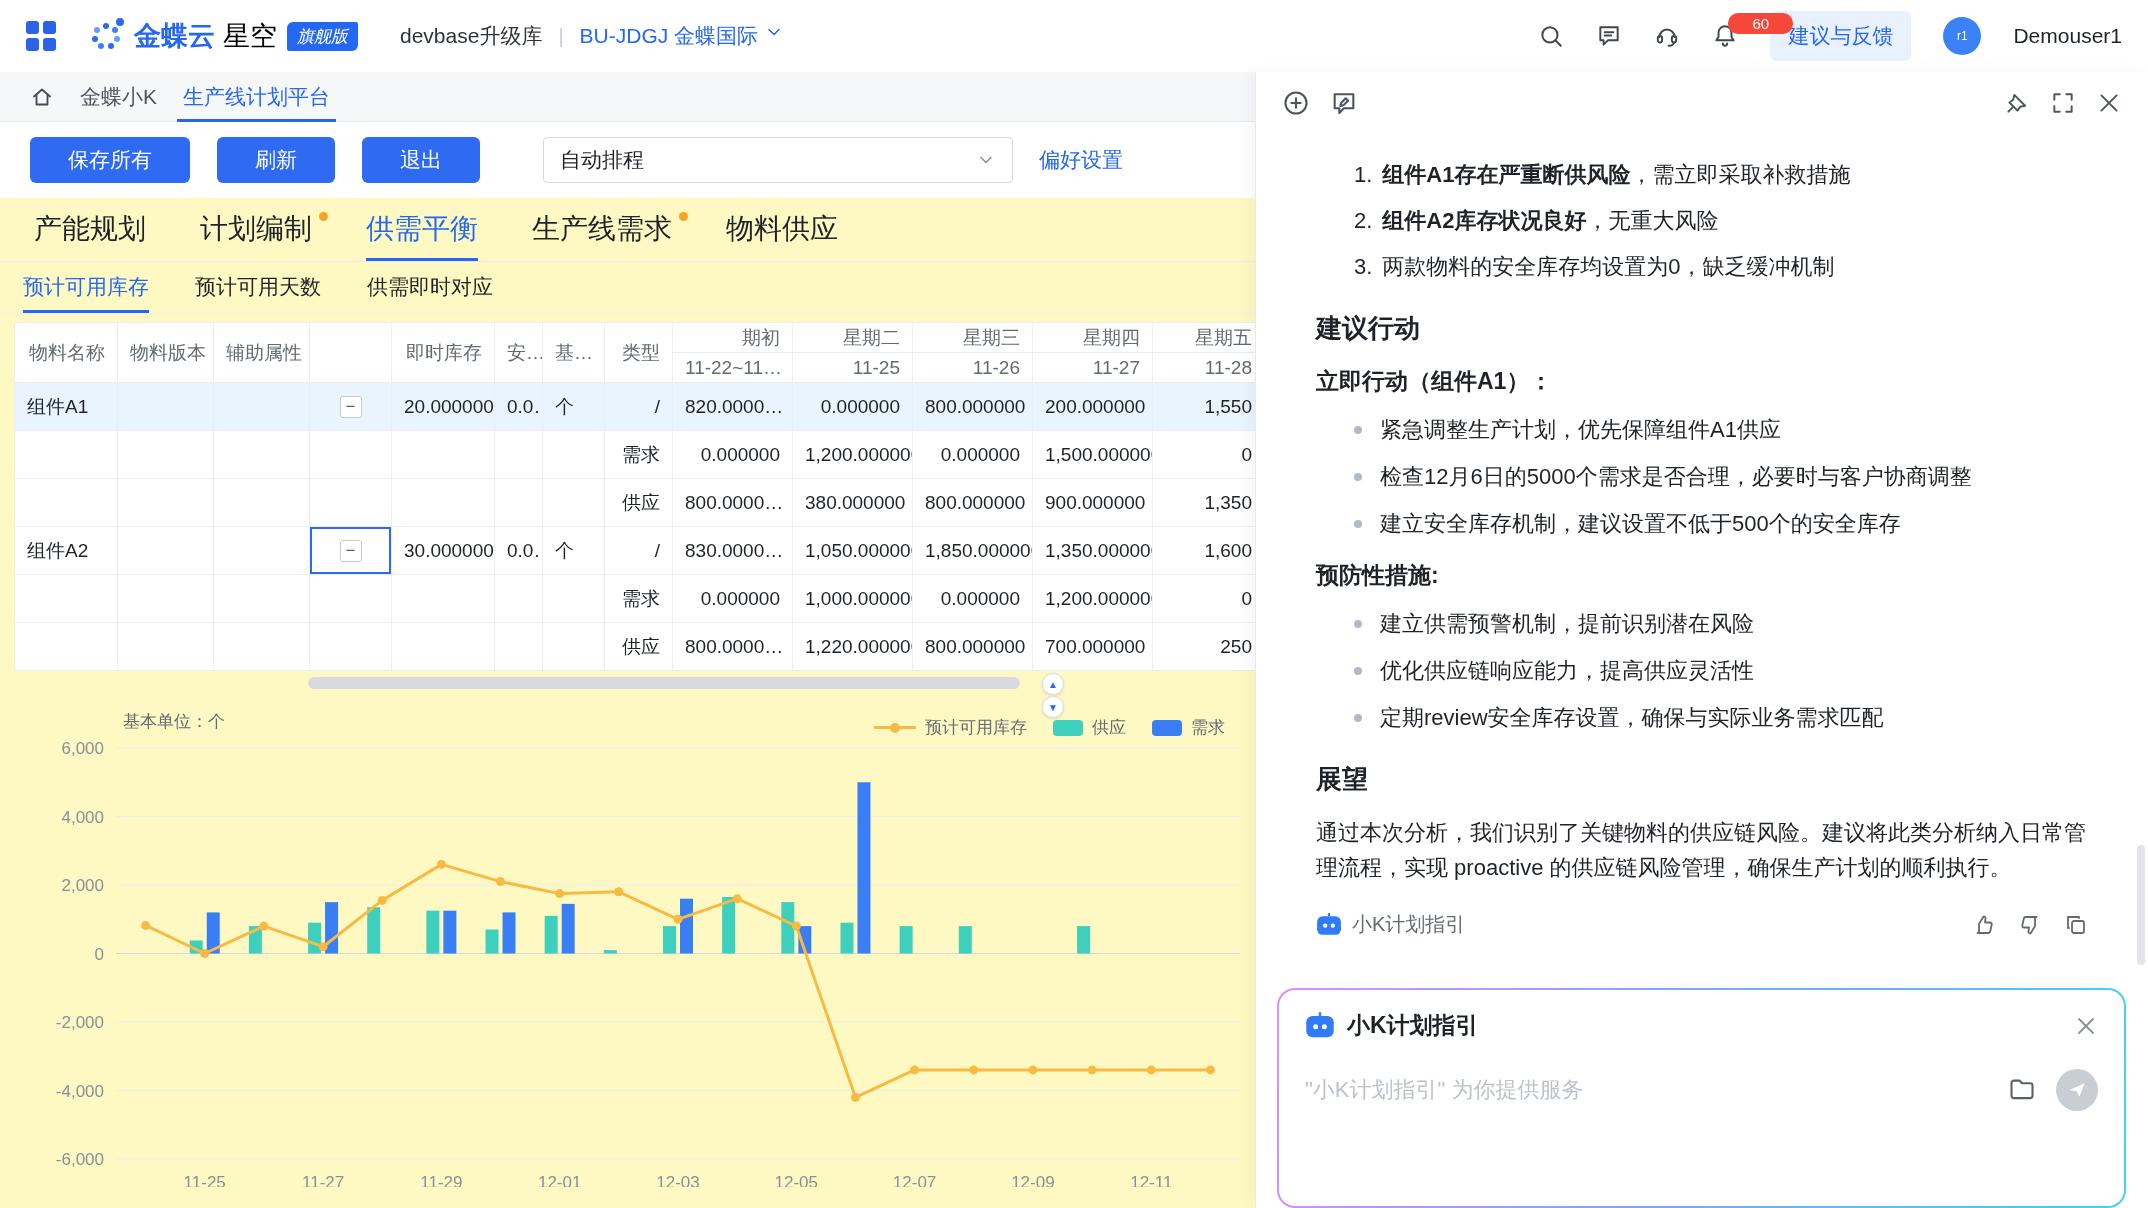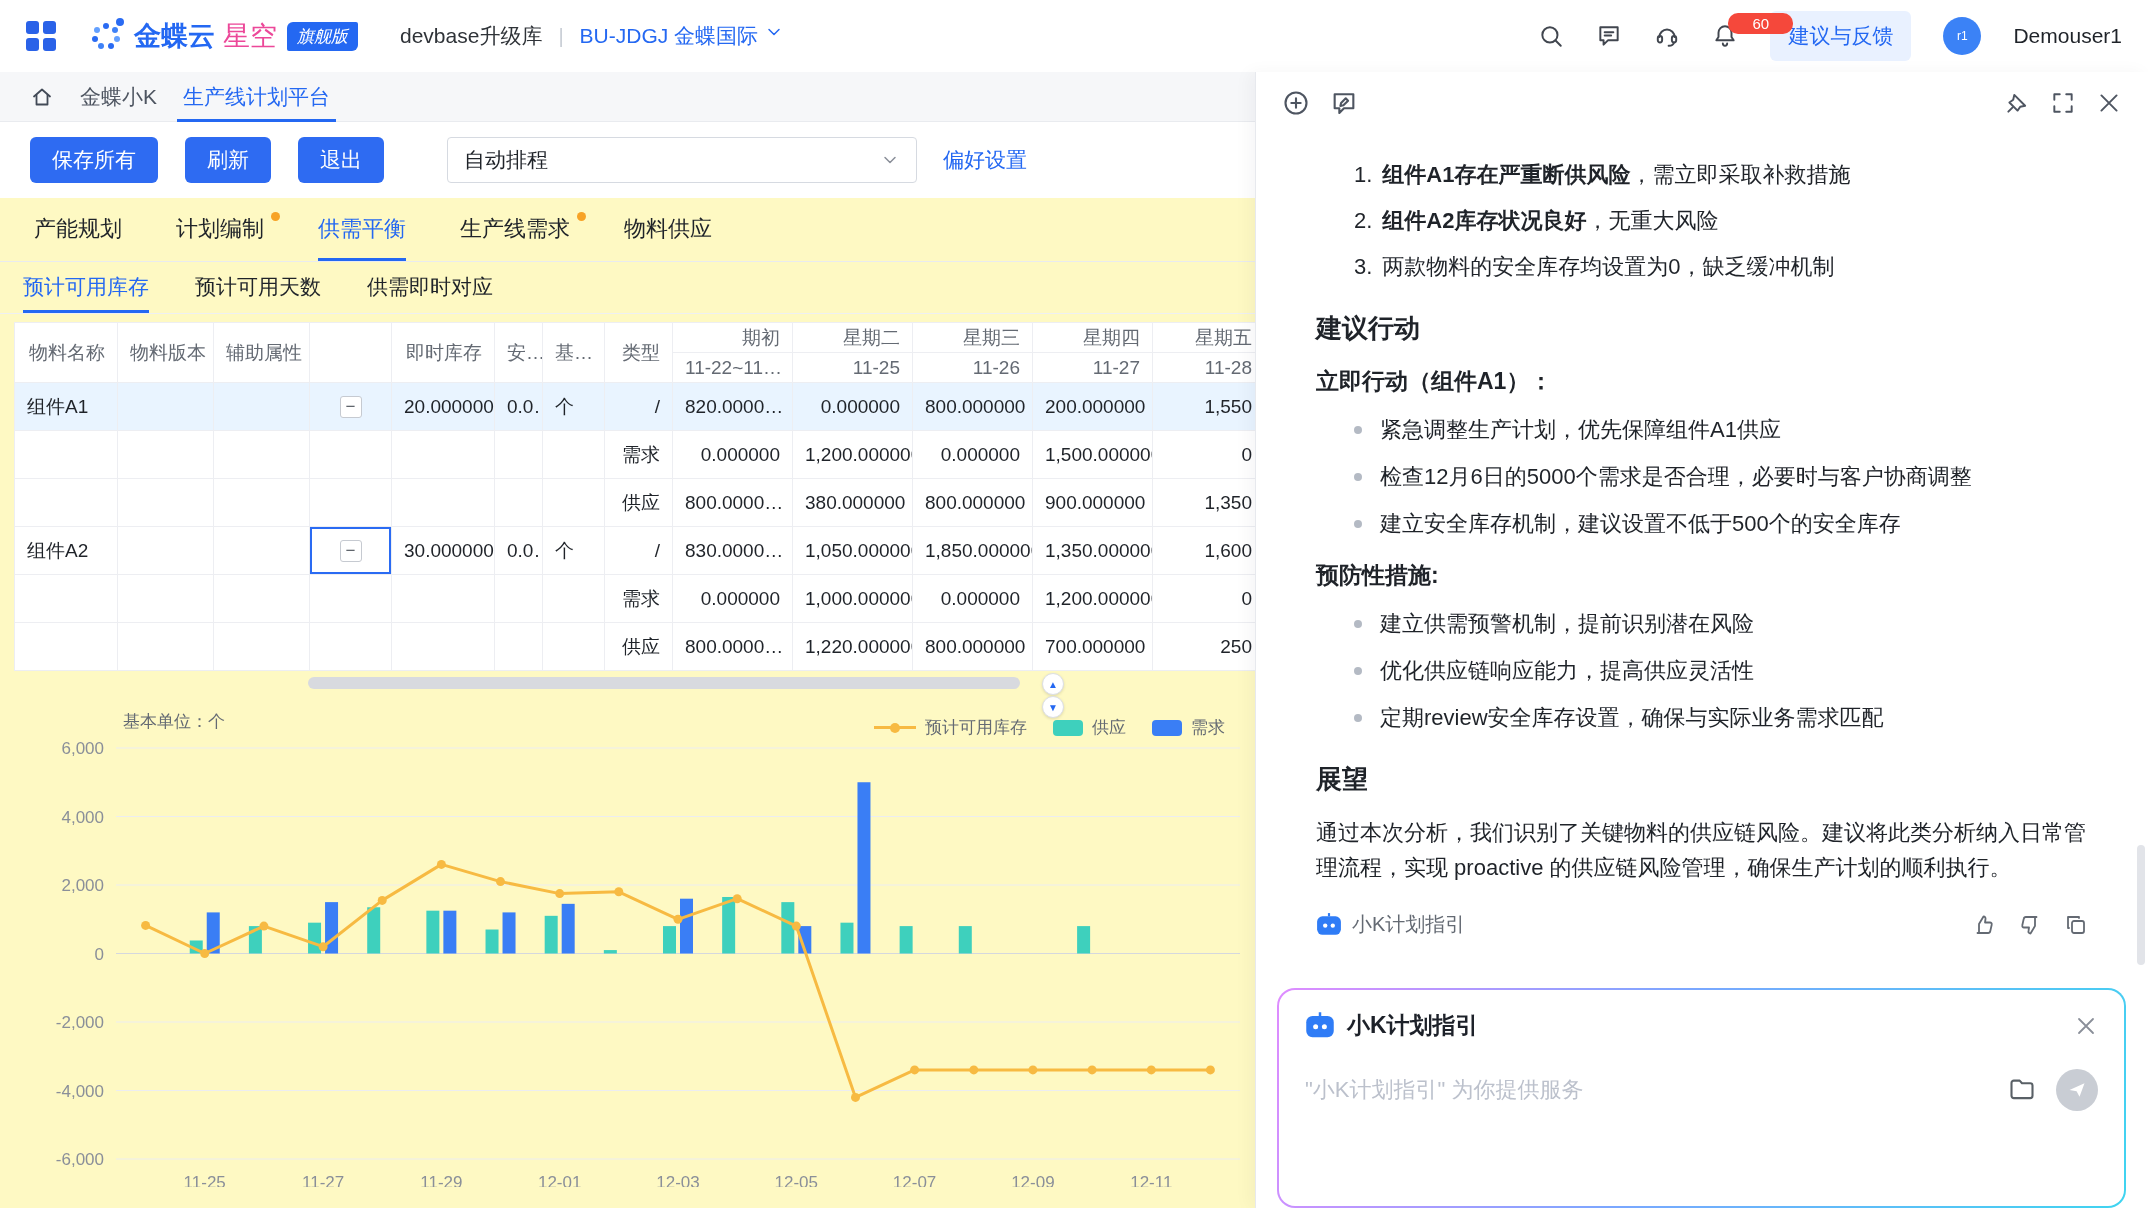--- a/index.html
+++ b/index.html
@@ -6,21 +6,21 @@
   html,body{width:2148px;height:1208px;overflow:hidden;background:#fff;
     font-family:"Liberation Sans","DejaVu Sans",sans-serif;color:#1f2329}
   .app{width:2148px;height:1208px;display:flex;flex-direction:column}
   .ico{stroke:currentColor;fill:none;stroke-width:1.8;stroke-linecap:round;stroke-linejoin:round}
   
   .topbar{height:72px;flex:none;display:flex;align-items:center;padding:0 26px;gap:16px;background:#fff}
   .launcher{width:30px;height:30px;display:grid;grid-template-columns:13px 13px;grid-template-rows:13px 13px;gap:4px;cursor:pointer}
   .launcher i{background:#2a62e8;border-radius:3px}
   .logo{display:flex;align-items:center;gap:8px;margin-left:14px}
   .logo-text{font-size:27px;font-weight:bold;color:#2468f2}
-  .logo-text2{font-size:27px;color:#ec4899;font-weight:normal}
+  .logo-text2{font-size:27px;color:#000000;font-weight:normal}
   .badge{background:#2468f2;color:#fff;font-size:17px;font-style:italic;padding:3px 10px;border-radius:6px 2px 6px 2px;margin-left:2px}
   .env{font-size:21px;color:#2f3338;margin-left:26px}
   .vdiv{color:#c7ccd4;font-size:20px}
   .org{display:flex;align-items:flex-start;gap:6px;color:#2468f2;font-size:21px;cursor:pointer}
   .tb-right{margin-left:auto;display:flex;align-items:center;gap:32px}
   .tb-ico{color:#41464f;position:relative;display:flex;cursor:pointer}
   .bell-badge{position:absolute;top:-10px;left:16px;background:#f5483b;color:#fff;font-size:15px;line-height:15px;padding:3px 24px;border-radius:10px}
   .feedback-btn{background:#e9f1ff;color:#2468f2;font-size:21px;padding:11px 18px;border:none;border-radius:6px;cursor:pointer}
   .avatar{width:38px;height:38px;border-radius:50%;background:#3b82f6;color:#fff;font-size:12px;display:flex;align-items:center;justify-content:center}
   .username{font-size:21px;color:#1f2329}
@@ -28,27 +28,27 @@
   .body-row{flex:1;display:flex;min-height:0}
   .left-col{width:1255px;flex:none;display:flex;flex-direction:column;min-width:0;background:#fef9c3;position:relative}
   
   .nav2{height:50px;flex:none;background:#f6f7f9;border-bottom:1px solid #e9ebef;display:flex;align-items:center;padding:0 30px;gap:26px}
   .home-ico{color:#424a57;display:flex;cursor:pointer}
   .nav-tab{font-size:21px;color:#4e5561;height:50px;line-height:50px;position:relative;cursor:pointer}
   .nav-tab.active{color:#2468f2}
   .nav-tab.active:after{content:"";position:absolute;left:-6px;right:-6px;bottom:0;height:3px;background:#2468f2}
   
   .toolbar{height:76px;flex:none;display:flex;align-items:center;padding:0 30px;background:#fff}
-  .btn-primary{height:46px;padding:0 22px;background:#2e6bf2;color:#fff;border:none;border-radius:6px;font-size:21px;margin-right:27px;cursor:pointer}
+  .btn-primary{height:46px;padding:0 38px;background:#2e6bf2;color:#fff;border:none;border-radius:6px;font-size:21px;margin-right:27px;cursor:pointer}
   .select{width:470px;height:46px;border:1px solid #d6dae1;border-radius:4px;display:flex;align-items:center;justify-content:space-between;padding:0 16px;margin-left:36px;font-size:21px;color:#1f2329;cursor:pointer}
   .select .chev{color:#8a8f99;display:flex}
   .pref-link{color:#2468f2;font-size:21px;margin-left:26px;cursor:pointer}
   
   .main-tabs{height:64px;flex:none;display:flex;align-items:stretch;padding:0 34px;border-bottom:1px solid #e9ebef}
-  .tab{font-size:22px;color:#1f2329;line-height:62px;margin-right:54px;position:relative;cursor:pointer;white-space:nowrap}
+  .tab{font-size:28px;color:#1f2329;line-height:62px;margin-right:54px;position:relative;cursor:pointer;white-space:nowrap}
   .tab.active{color:#2468f2}
   .tab.active:after{content:"";position:absolute;left:0;right:0;bottom:0;height:3px;background:#2468f2}
   .tab.has-dot:before{content:"";position:absolute;right:-16px;top:14px;width:9px;height:9px;border-radius:50%;background:#f7a326}
   
   .sub-tabs{height:52px;flex:none;display:flex;align-items:stretch;padding:0 23px;border-bottom:1px solid #eef0f3}
   .sub-tab{font-size:21px;color:#1f2329;line-height:50px;margin-right:46px;position:relative;cursor:pointer;white-space:nowrap}
   .sub-tab.active{color:#2468f2}
   .sub-tab.active:after{content:"";position:absolute;left:0;right:0;bottom:0;height:3px;background:#2468f2}
   
   .table-wrap{margin:8px 0 0 14px;width:1245px;overflow:hidden;flex:none}

